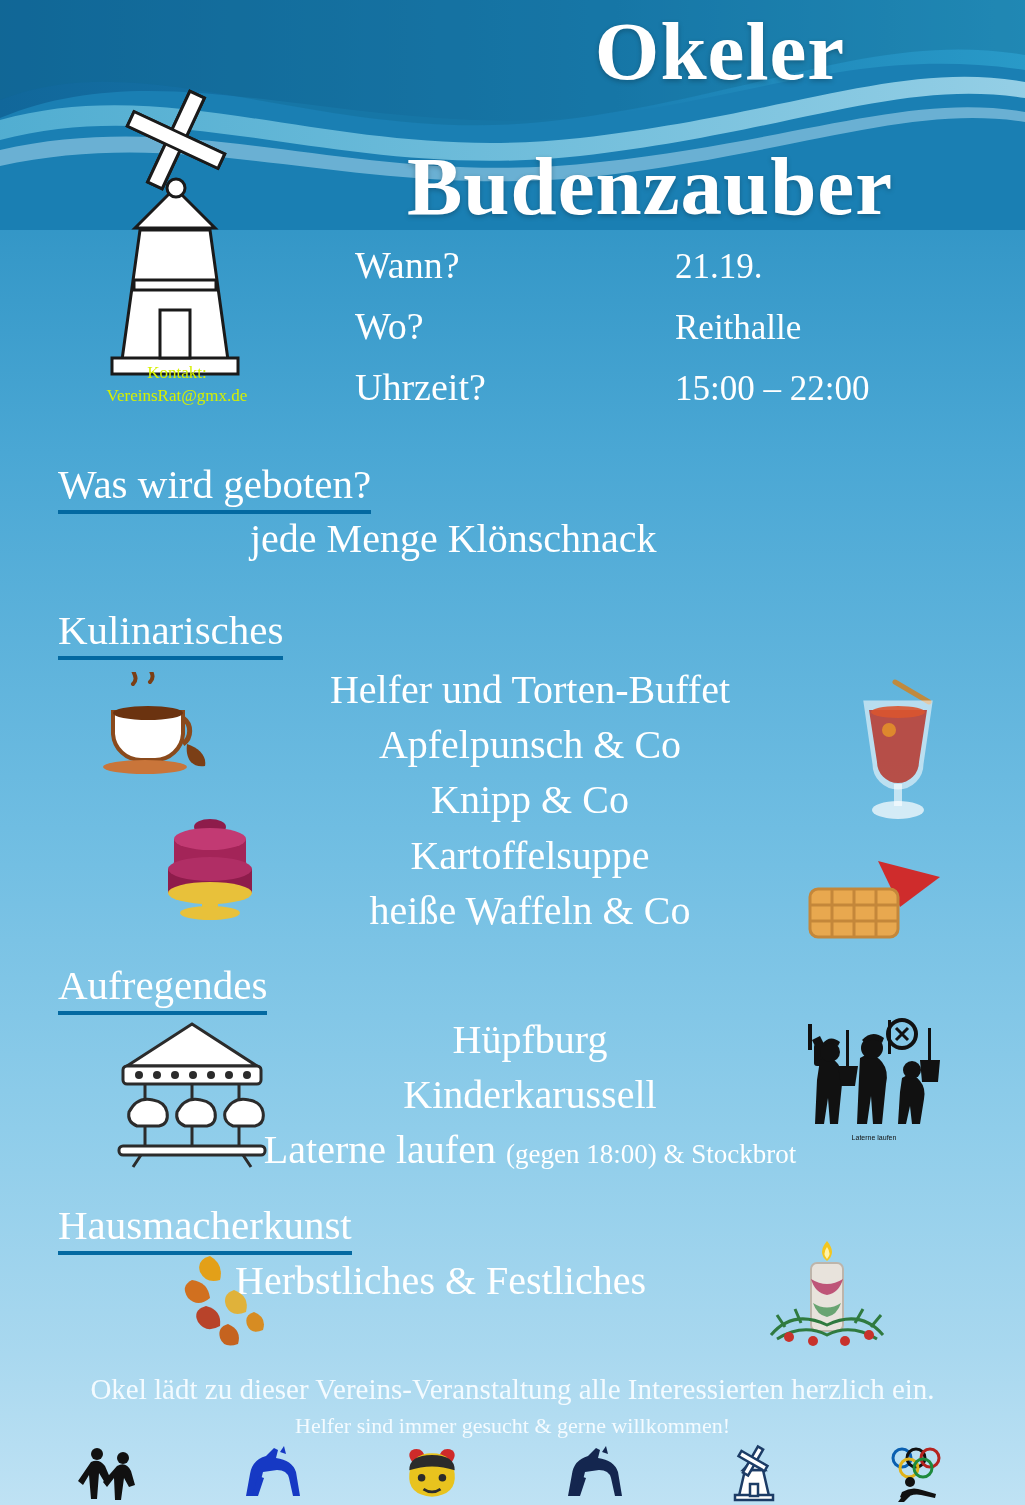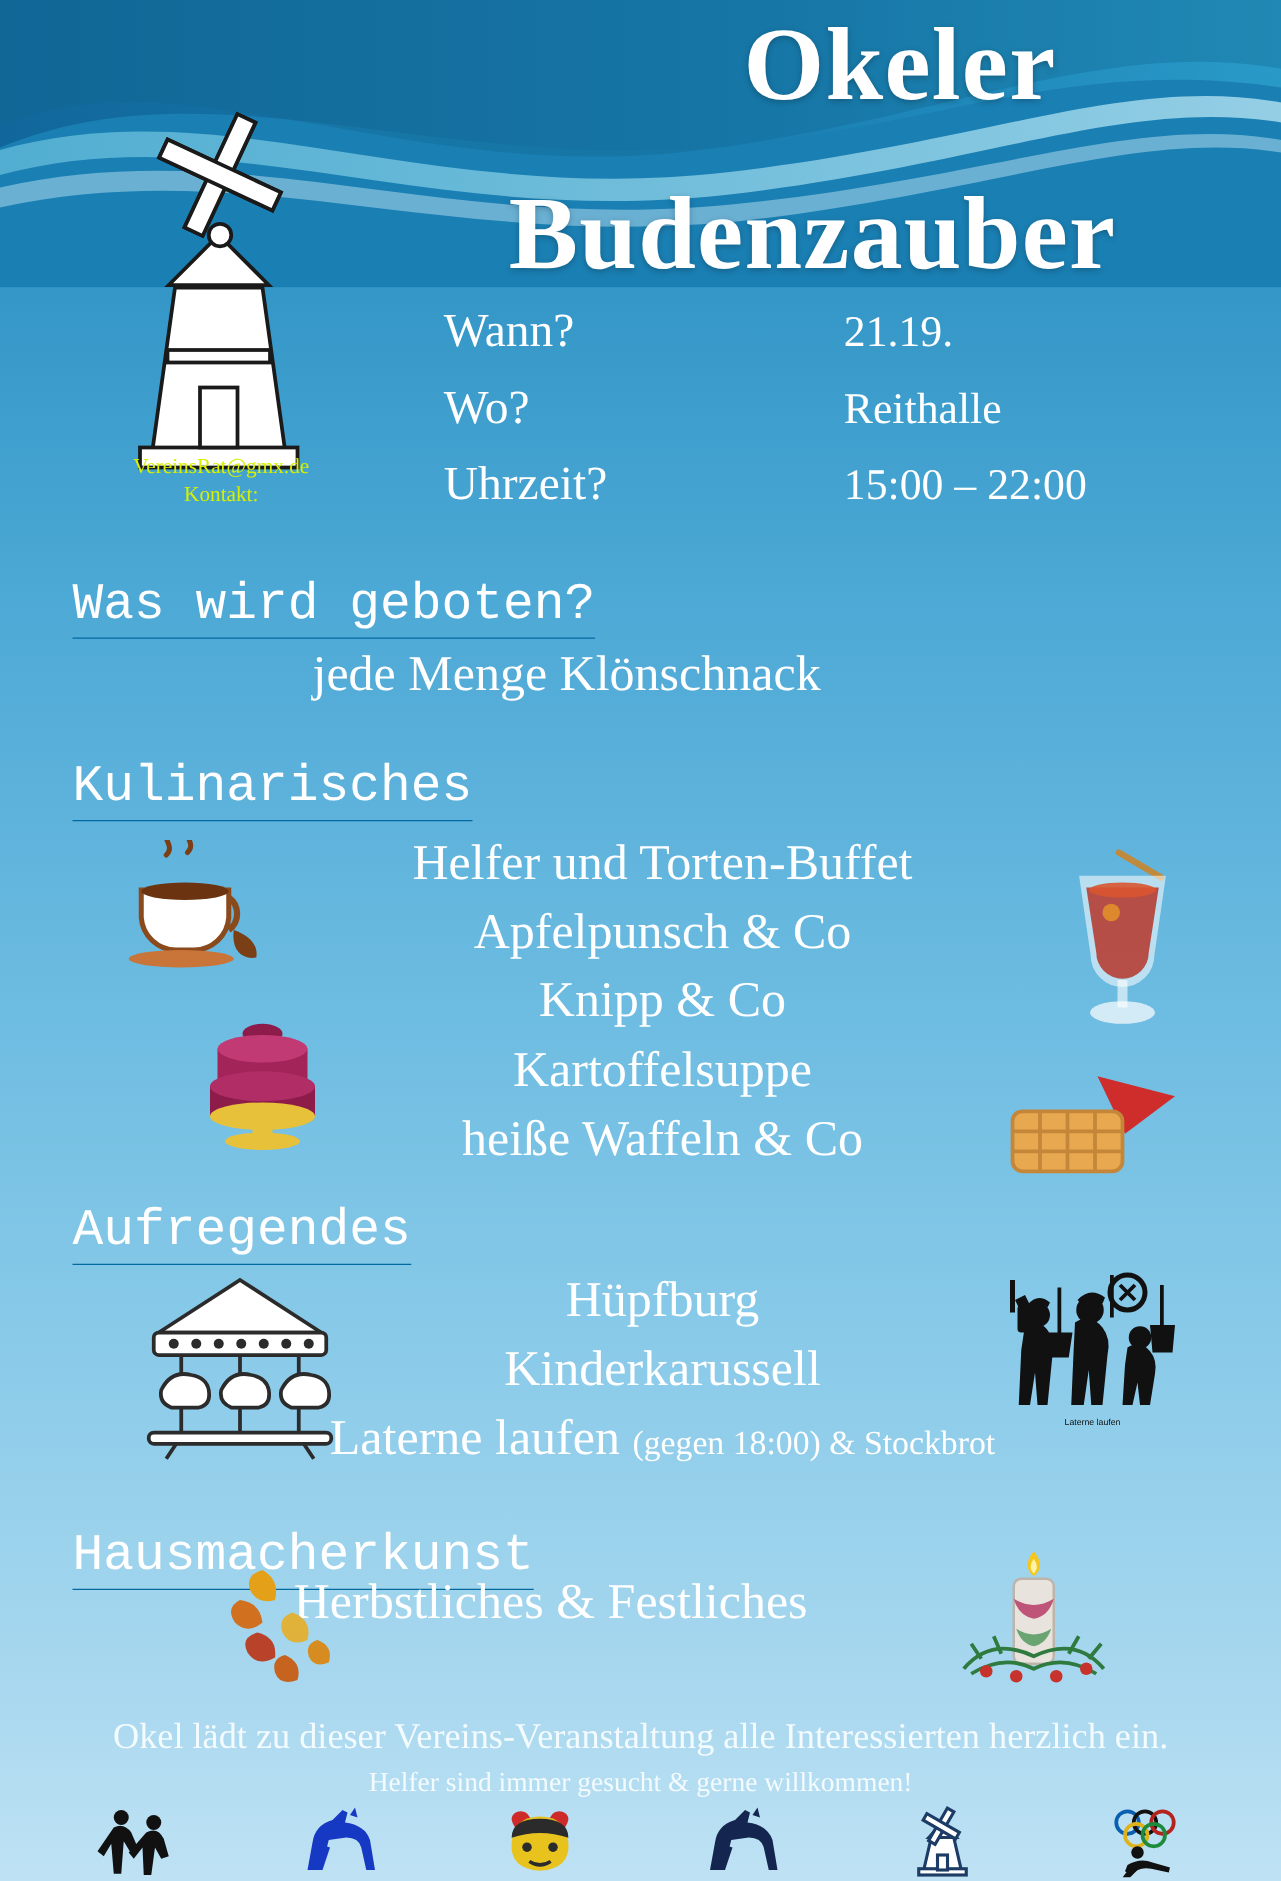--- a/index.html
+++ b/index.html
@@ -43,36 +43,36 @@
   }
 
   .facts{position:absolute;left:355px;top:238px;width:620px;}
   .facts .row{display:flex;align-items:baseline;margin-bottom:6px;}
   .facts .q{width:320px;font-size:38px;line-height:1.45;}
   .facts .a{font-size:35px;line-height:1.45;}
 
   
   .h-underline{
     position:absolute;font-size:41px;line-height:1.1;
-    border-bottom:1px solid #0369a1;padding-bottom:3px;font-family:Liberation Mono, monospace;
+    border-bottom:4px solid #0369a1;padding-bottom:3px;
   }
 
   .sec-offer-h{left:58px;top:462px;}
   .offer-line{position:absolute;left:250px;top:515px;font-size:40px;}
 
   .sec-kuli-h{left:58px;top:608px;}
   .kuli-list{position:absolute;left:180px;top:662px;width:700px;text-align:center;}
   .kuli-list div{font-size:40px;line-height:1.38;}
 
   .sec-aufr-h{left:58px;top:963px;}
   .aufr-list{position:absolute;left:230px;top:1012px;width:600px;text-align:center;}
   .aufr-list div{font-size:40px;line-height:1.38;}
   .aufr-list .small{font-size:27px;}
 
-  .sec-haus-h{left:58px;top:1203px;margin-top:20px;}
+  .sec-haus-h{left:58px;top:1203px;}
   .haus-line{position:absolute;left:235px;top:1257px;font-size:40px;}
 
   
   .foot1{
     position:absolute;left:0;top:1373px;width:1025px;text-align:center;
     font-size:29px;color:#f4fbff;
   }
   .foot2{
     position:absolute;left:0;top:1413px;width:1025px;text-align:center;
     font-size:22px;color:#f4fbff;
@@ -137,22 +137,22 @@
           <rect x="108" y="30" width="16" height="100" transform="rotate(115 116 80)"></rect>
           <rect x="108" y="30" width="16" height="100" transform="rotate(205 116 80)"></rect>
           <rect x="108" y="30" width="16" height="100" transform="rotate(295 116 80)"></rect>
           <circle cx="116" cy="128" r="9" fill="#ffffff"></circle>
         </g>
       </g>
     </svg>
   </div>
 
   <div class="contact">
+    <div>Kontakt:</div>
     <div>VereinsRat@gmx.de</div>
-    <div>Kontakt:</div>
   </div>
 
   <div class="title1">Okeler</div>
   <div class="title2">Budenzauber</div>
 
   <div class="facts">
     <div class="row">
       <div class="q">Wann?</div>
       <div class="a">21.19.</div>
     </div>

